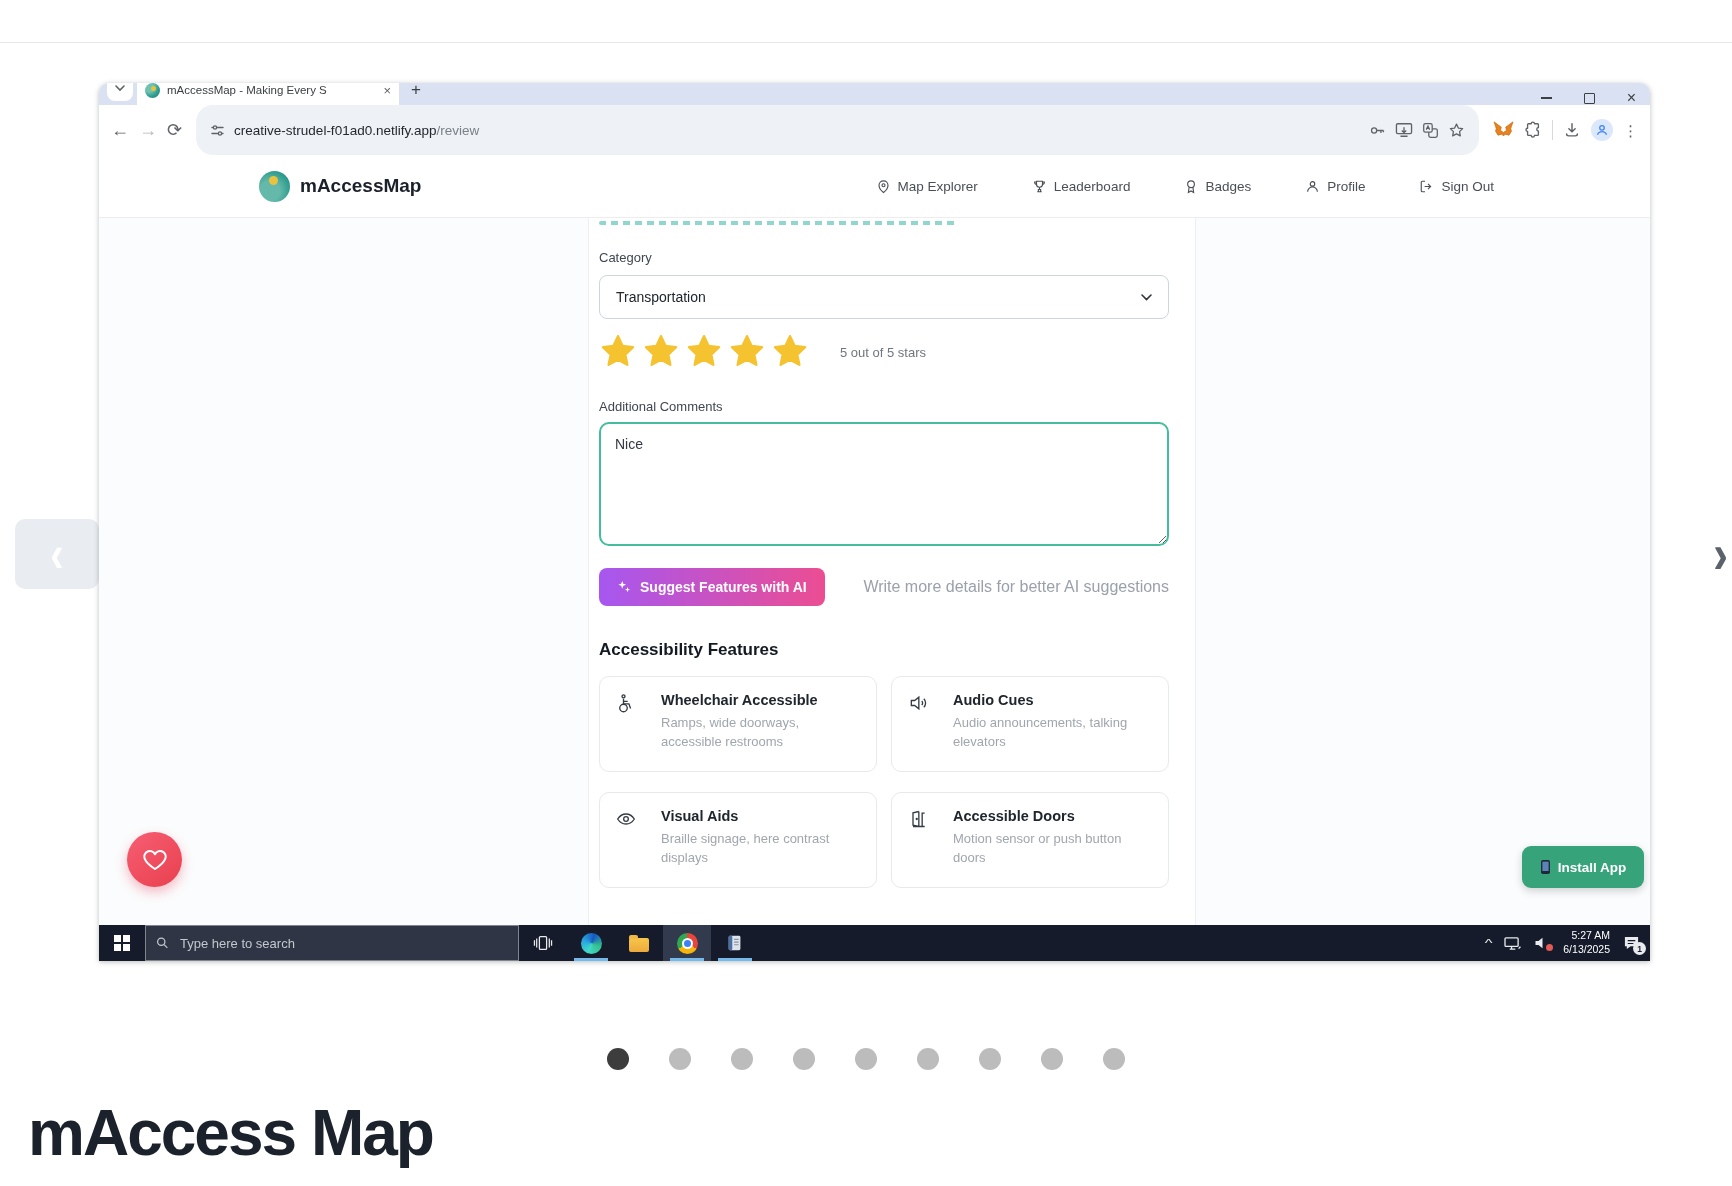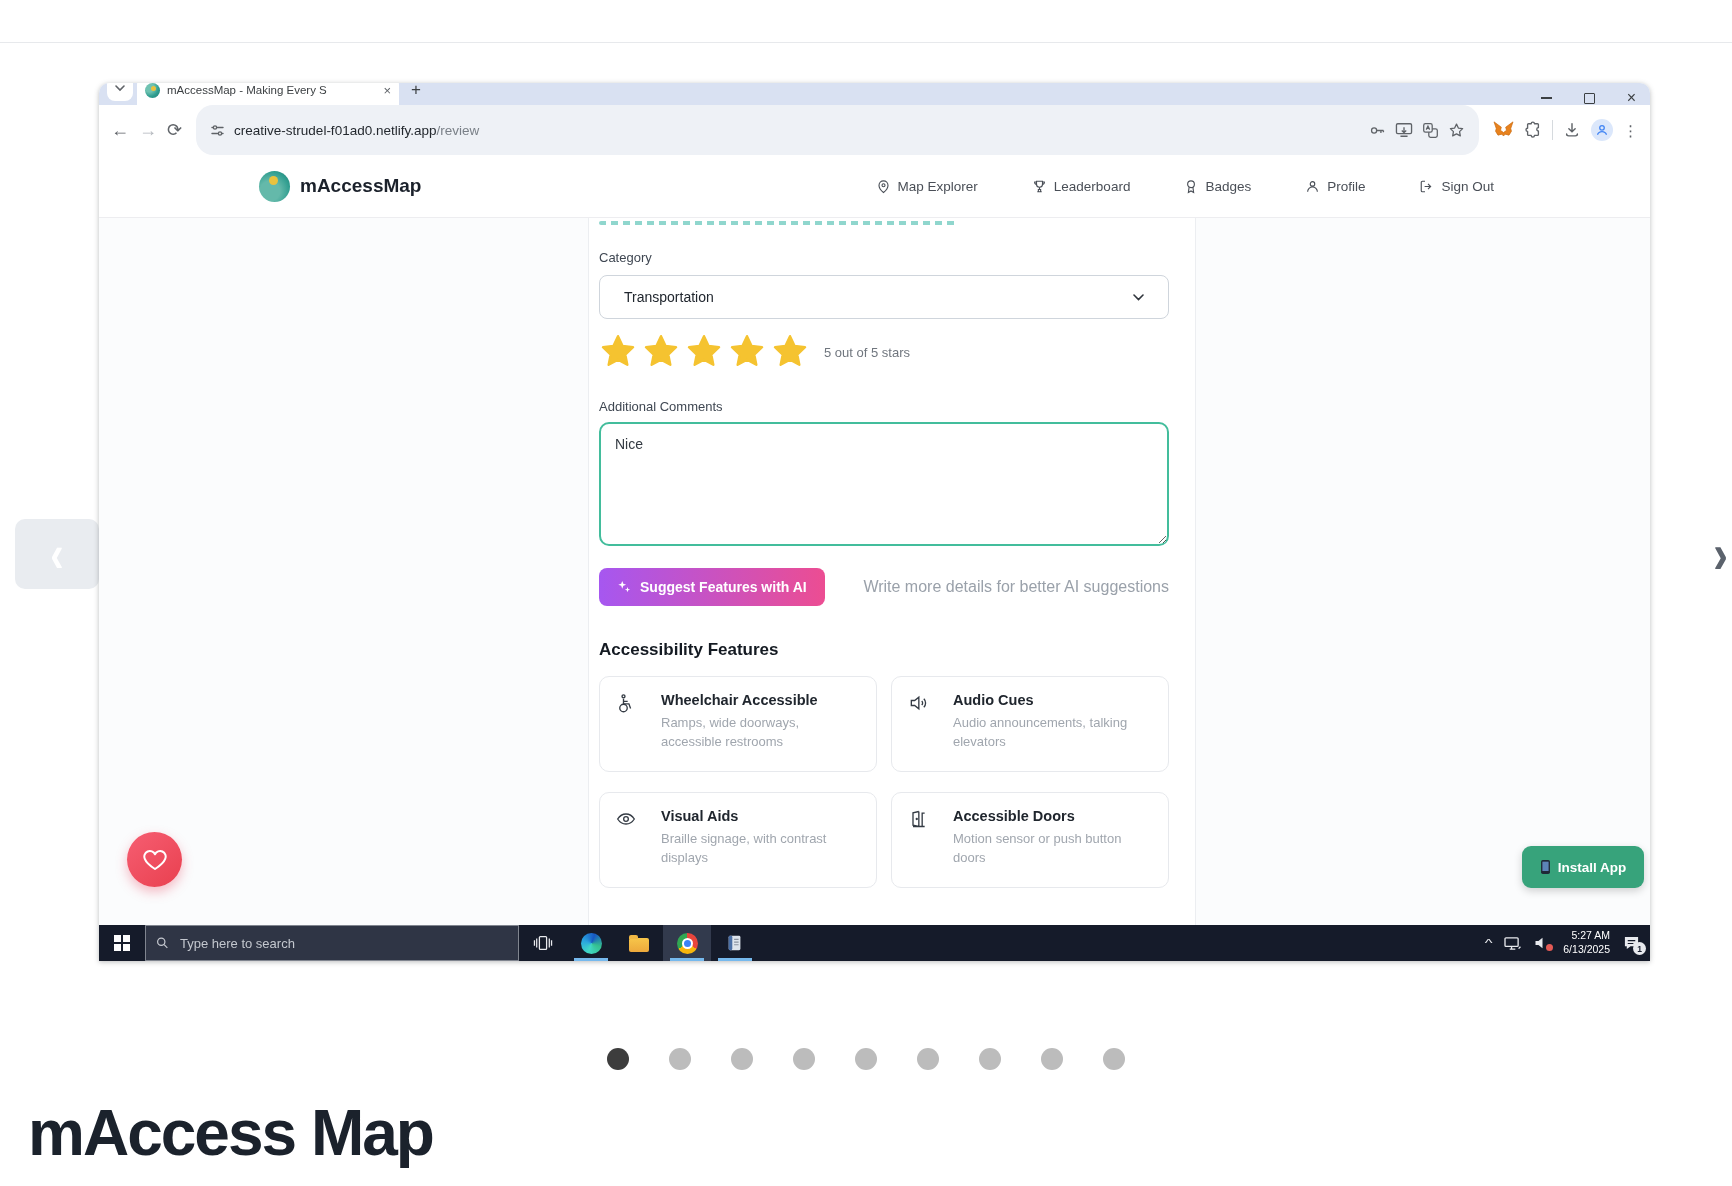--- a/index.html
+++ b/index.html
@@ -62,24 +62,24 @@
   .sn-item{display:flex;align-items:center;gap:7px;color:#4a4f57;font-size:13.5px;cursor:pointer;white-space:nowrap;}
   .sn-item svg{flex:none;}
   
   .content{flex:1;position:relative;background:#fbfcfd;overflow:hidden;}
   .formcard{position:absolute;left:489px;top:0;bottom:0;width:608px;background:#fff;box-sizing:border-box;
             border-left:1px solid #eceef1;border-right:1px solid #eceef1;padding:0 26px 0 10px;overflow:hidden;}
   .clipped{margin-top:3px;width:360px;height:4px;border-radius:2px;opacity:.55;
            background:repeating-linear-gradient(90deg,#35b5a5 0 7px,transparent 7px 12px);}
   .flabel{margin-top:25px;font-size:13px;color:#3f4752;}
   .selectbox{margin-top:10px;height:42px;border:1px solid #cfd5dc;border-radius:8px;display:flex;align-items:center;
-             padding:0 24px;font-size:14px;color:#20262e;cursor:pointer;background:#fff;}
+             padding:0 16px;font-size:14px;color:#20262e;cursor:pointer;background:#fff;}
   .selectbox .spacer{flex:1;}
   .h-section{margin-top:30px;font-size:17px;font-weight:bold;color:#141a22;}
-  .starrow{margin-top:14px;display:flex;align-items:center;gap:5px;}
+  .starrow{margin-top:14px;display:flex;align-items:center;gap:21px;}
   .star-caption{margin-left:10px;font-size:13px;color:#70767e;}
   .comments{margin-top:8px;display:block;width:100%;height:124px;box-sizing:border-box;border:2px solid #43bd9c;
             border-radius:10px;padding:12px 14px;font-size:14px;color:#333a42;outline:none;resize:both;
             font-family:"Liberation Sans",sans-serif;background:#fff;}
   .actionrow{margin-top:22px;display:flex;align-items:center;}
   .suggest-btn{height:38px;padding:0 18px;border:none;border-radius:8px;color:#fff;font-size:14px;font-weight:bold;
                background:linear-gradient(90deg,#a657f0,#ec4d92);display:flex;align-items:center;gap:9px;cursor:pointer;
                font-family:"Liberation Sans",sans-serif;}
   .hint{margin-left:auto;font-size:16px;color:#9aa1aa;}
   .ftgrid{margin-top:16px;display:grid;grid-template-columns:1fr 1fr;gap:20px 14px;}
@@ -360,21 +360,21 @@
         </div>
         <div class="ftcard">
           <svg width="20" height="20" viewBox="0 0 24 24">
               <g fill="none" stroke="#343b44" stroke-width="1.6">
                 <path d="M2 12s3.8-6 10-6 10 6 10 6-3.8 6-10 6-10-6-10-6z"></path>
                 <circle cx="12" cy="12" r="2.8"></circle>
               </g>
             </svg>
           <div>
             <div class="ft-title">Visual Aids</div>
-            <div class="ft-desc">Braille signage, with contrast displays</div>
+            <div class="ft-desc">Braille signage, here contrast displays</div>
           </div>
         </div>
         <div class="ftcard">
           <svg width="20" height="20" viewBox="0 0 24 24">
               <g fill="none" stroke="#343b44" stroke-width="1.6">
                 <path d="M13 3v18M13 3l-7 1.5v15L13 21M6 21h14M17 21V5h3"></path>
                 <circle cx="10.5" cy="12" r=".6" fill="#343b44"></circle>
               </g>
             </svg>
           <div>

